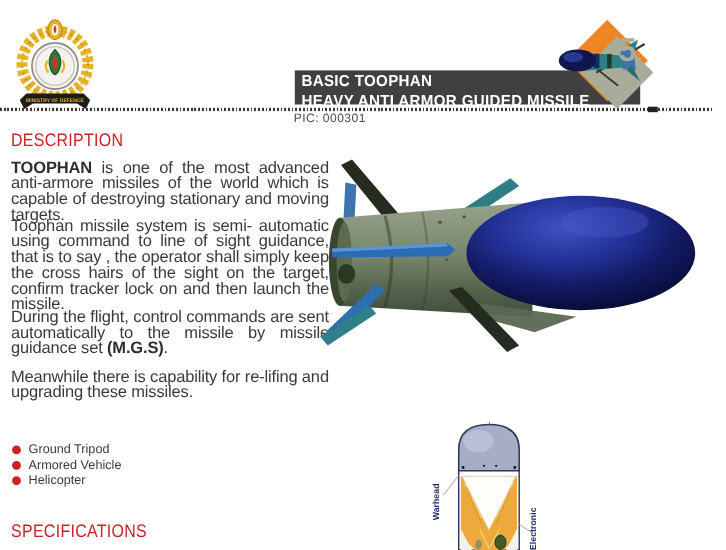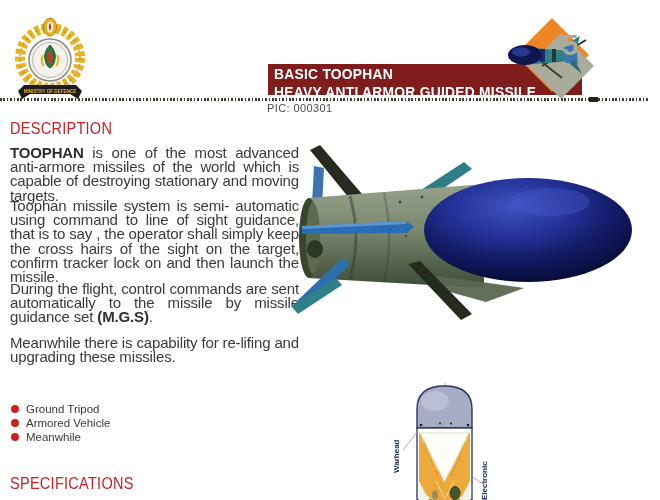--- a/index.html
+++ b/index.html
@@ -12,21 +12,21 @@
   
   .logo { position:absolute; left:10px; top:15px; }
   .dotrule {
     position:absolute; left:0; top:98px; width:649px; height:2.5px;
     background:repeating-linear-gradient(90deg,#3c3c31 0 1.6px, transparent 1.6px 3.4px);
   }
   .dotrule-block { position:absolute; left:589px; top:97px; width:9px; height:5px; background:#23231d; }
 
   .titlebar {
     position:absolute; left:268px; top:64px; width:314px; height:31px;
-    background:#7f1d1d; color:#fff; padding:1px 0 0 6px; overflow:visible;
+    background:#404040; color:#fff; padding:1px 0 0 6px; overflow:visible;
   }
   .titlebar .tline {
     display:inline-block; font-weight:bold; font-size:14.5px; line-height:15px;
     letter-spacing:.3px; transform:scaleX(.95); transform-origin:left top; white-space:nowrap;
   }
   .diamond-wrap { position:absolute; left:500px; top:10px; width:112px; height:100px; }
   .pic-label {
     position:absolute; left:267px; top:102px; font-size:11px; font-weight:normal;
     color:#4a4a44; letter-spacing:.4px;
   }
@@ -112,21 +112,21 @@
     <li>
         <span class="bullet-dot"></span>
         <span>Ground Tripod</span>
       </li>
     <li>
         <span class="bullet-dot"></span>
         <span>Armored Vehicle</span>
       </li>
     <li>
         <span class="bullet-dot"></span>
-        <span>Meanwhile</span>
+        <span>Helicopter</span>
       </li>
   </ul>
 
   <div class="heading" style="top:474px">
     <span>SPECIFICATIONS</span>
   </div>
 
   <svg class="missile-photo" width="372" height="240" viewBox="0 0 372 240">
     <defs>
       <linearGradient id="bodyGrad" x1="0" y1="0" x2="0" y2="1">

